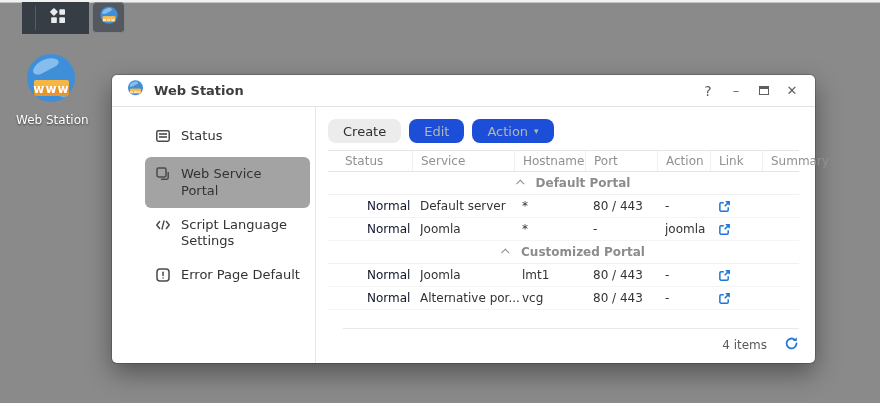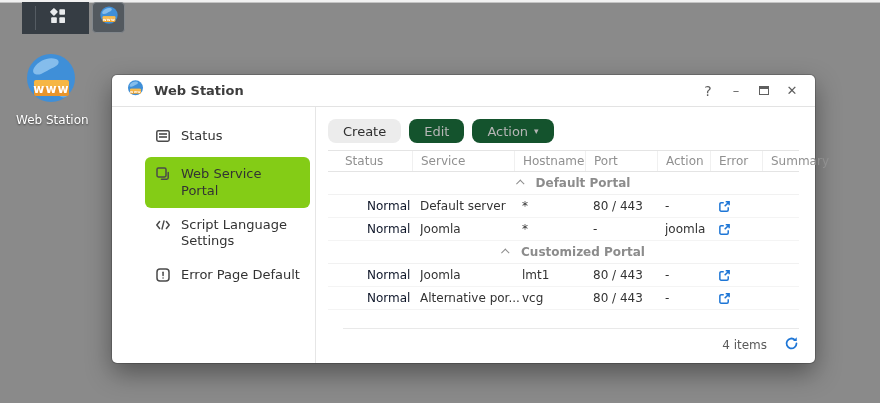--- a/index.html
+++ b/index.html
@@ -26,28 +26,28 @@
   .t-ctrl { width:22px; height:22px; display:flex; align-items:center; justify-content:center; color:#5f5f5f; font-size:13px; margin-left:6px; }
   .t-ctrl.help { font-size:14px; }
   .max-box { width:10px; height:9px; border:1.3px solid #5f5f5f; border-top:3px solid #5f5f5f; display:inline-block; }
 
   .win-body { flex:1; display:flex; min-height:0;padding-left:28px; }
 
   
   .sidebar { width:176px; border-right:1px solid #e6e6e6; padding-top:12px; flex:0 0 auto; }
   .side-item { display:flex; align-items:flex-start; gap:10px; padding:9px 10px 9px 15px; font-size:13px; color:#333; line-height:1.25; }
   .side-item .s-icon { flex:0 0 auto; margin-top:0px; }
-  .side-item.selected { background:#84cc16; border-radius:6px; margin:0 5px; padding-left:10px; }
+  .side-item.selected { background:#a3a3a3; border-radius:6px; margin:0 5px; padding-left:10px; }
   .side-item.selected + .side-item, .side-item { cursor:default; }
 
   
   .content { flex:1; position:relative; padding:12px 16px 0 12px; min-width:0; }
   .toolbar { display:flex; gap:8px; }
   .btn { height:24px; padding:0 15px; background:#ececec; border:none; border-radius:8px; font-size:13px; color:#2e2e2e; font-family:inherit; display:flex; align-items:center; gap:6px; }
-  .btn.disabled { background:#14532d; color:#b5b5b5; }
+  .btn.disabled { background:#1d4ed8; color:#b5b5b5; }
   .caret { font-size:9px; line-height:1; }
 
   .table { margin-top:7px; }
   .grid-row { display:grid; grid-template-columns:75px 102px 71px 72px 53px 52px 1fr; padding-left:17px; align-items:center; }
   .thead { height:22px; border-top:1px solid #e4e4e4; border-bottom:1px solid #e4e4e4; color:#909090; font-size:12px; }
   .thead .hcell { height:100%; display:flex; align-items:center; }
   .thead .hcell + .hcell { border-left:1px solid #f0f0f0; padding-left:8px; margin-left:-8px; }
   .group-row { height:23px; display:flex; align-items:center; gap:12px; padding-left:21px; color:#8c8c8c; font-size:12px; font-weight:bold; border-bottom:1px solid #f1f1f1;justify-content:center; }
   .chev { width:6px; height:6px; border-left:1.6px solid #8c8c8c; border-top:1.6px solid #8c8c8c; transform:rotate(45deg) translateY(1px); }
   .drow { height:23px; font-size:12px; color:#333; border-bottom:1px solid #f4f4f4; }
@@ -176,21 +176,21 @@
         </button>
       </div>
 
       <div class="table">
         <div class="grid-row thead">
           <div class="hcell">Status</div>
           <div class="hcell">Service</div>
           <div class="hcell">Hostname</div>
           <div class="hcell">Port</div>
           <div class="hcell">Action</div>
-          <div class="hcell">Error</div>
+          <div class="hcell">Link</div>
           <div class="hcell">Summary</div>
         </div>
 
         <div class="group-row">
           <span class="chev"></span>
           <span>Default Portal</span>
         </div>
 
         <div class="grid-row drow">
           <div class="cell c-status">Normal</div>

